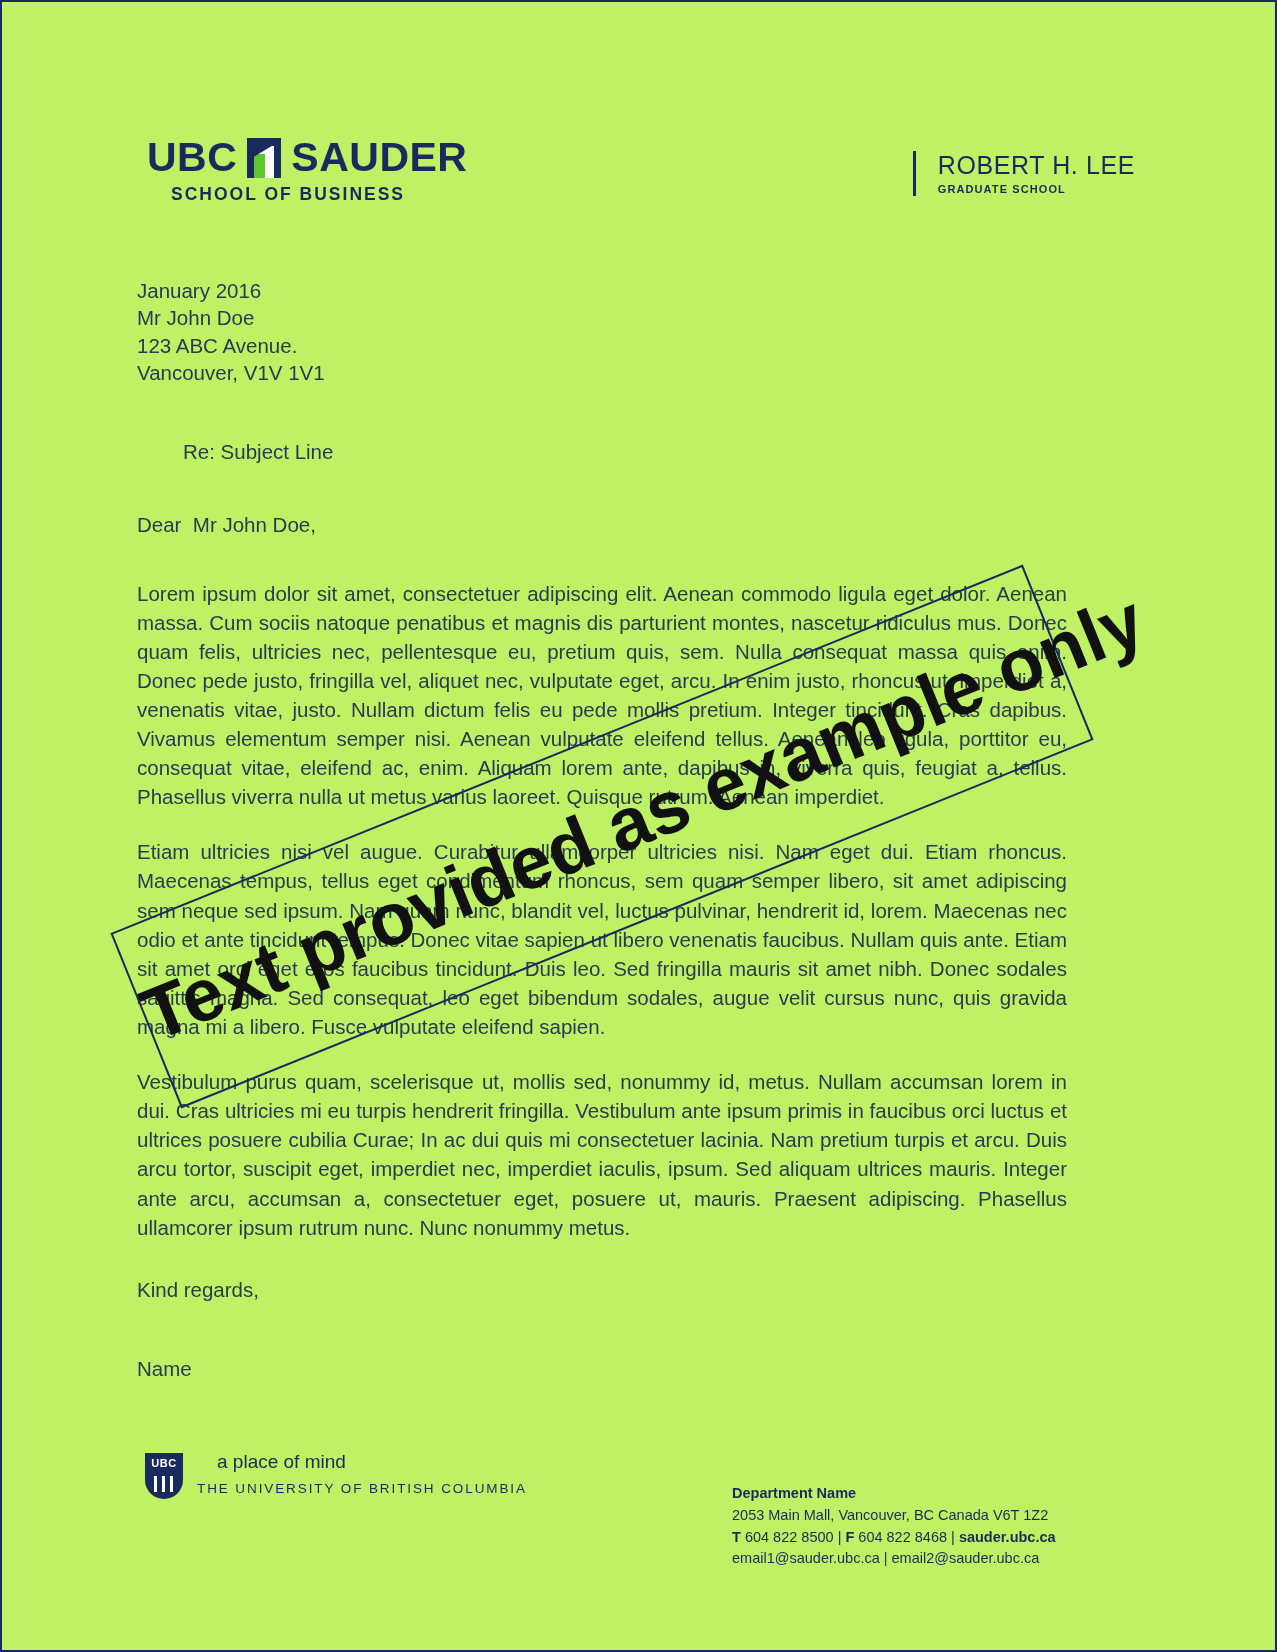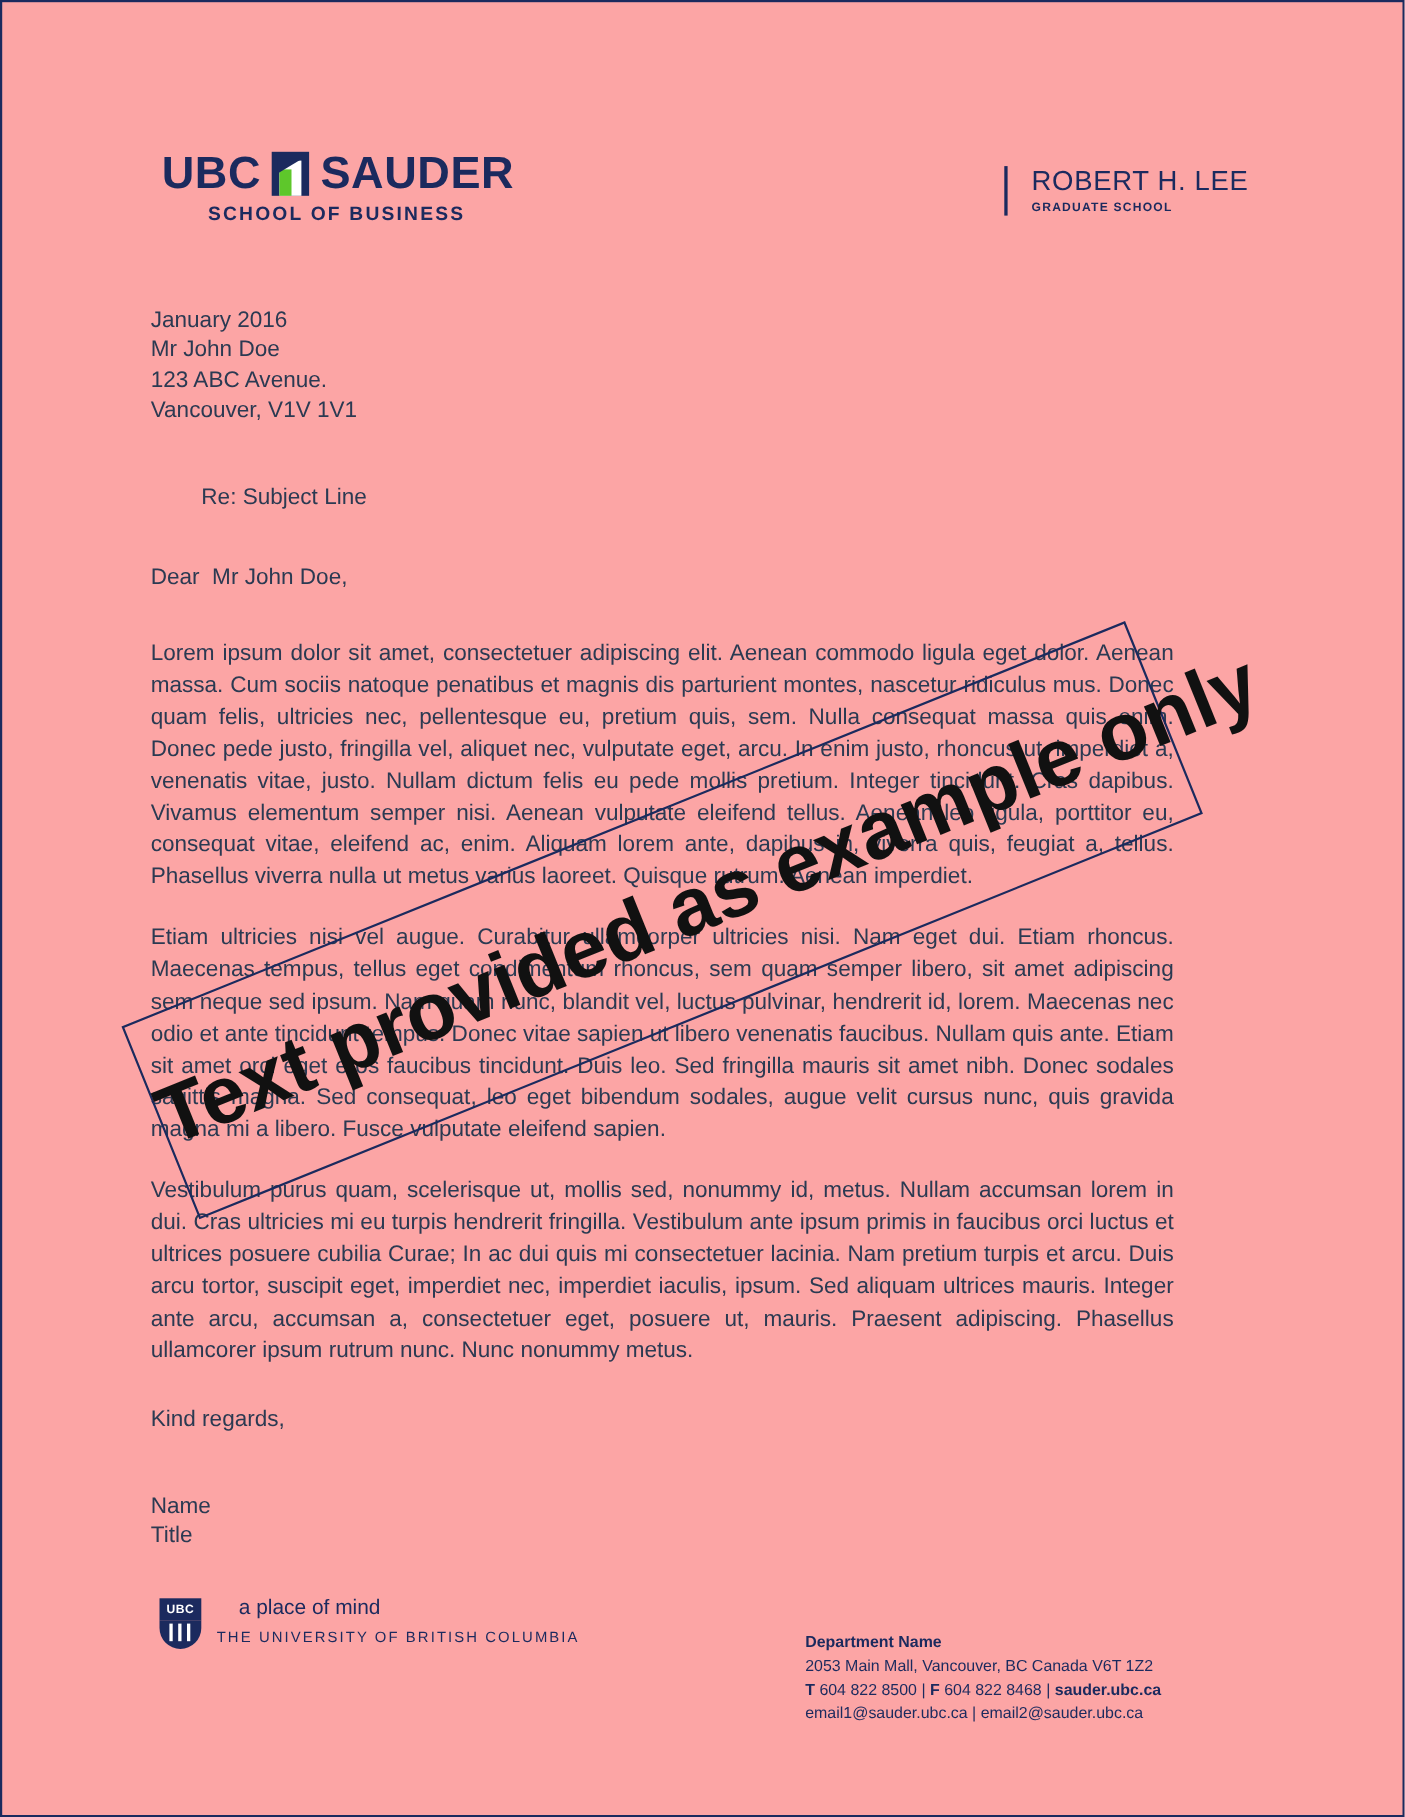--- a/index.html
+++ b/index.html
@@ -10,21 +10,21 @@
   body {
     width: 1277px;
     height: 1652px;
     font-family: "Liberation Sans", sans-serif;
     overflow: hidden;
   }
   .page {
     position: relative;
     width: 1277px;
     height: 1652px;
-    background: #fca5a5;
+    background: #bef264;
     box-sizing: border-box;
     border: 2px solid #1b2a5e;
     overflow: hidden;
   }
 
   
   .header {
     position: absolute;
     top: 135px;
     left: 0;
@@ -76,21 +76,21 @@
   }
   .logo-mark .diag {
     position: absolute;
     left: 5px; top: 6px;
     width: 0; height: 0;
     border-left: 23px solid #1b2a5e;
     border-bottom: 14px solid transparent;
   }
   .logo-sub {
     margin-top: 6px;
-    margin-left: 42px;
+    margin-left: 24px;
     font-size: 17.5px;
     font-weight: bold;
     letter-spacing: 2.0px;
     color: #1b2a5e;
   }
   .rhl-logo {
     position: absolute;
     right: 140px;
     top: 14px;
     padding-left: 22px;
@@ -298,21 +298,20 @@
     <p class="para">Etiam ultricies nisi vel augue. Curabitur ullamcorper ultricies nisi. Nam eget dui. Etiam rhoncus. Maecenas tempus, tellus eget condimentum rhoncus, sem quam semper libero, sit amet adipiscing sem neque sed ipsum. Nam quam nunc, blandit vel, luctus pulvinar, hendrerit id, lorem. Maecenas nec odio et ante tincidunt tempus. Donec vitae sapien ut libero venenatis faucibus. Nullam quis ante. Etiam sit amet orci eget eros faucibus tincidunt. Duis leo. Sed fringilla mauris sit amet nibh. Donec sodales sagittis magna. Sed consequat, leo eget bibendum sodales, augue velit cursus nunc, quis gravida magna mi a libero. Fusce vulputate eleifend sapien.</p>
     <p class="para">Vestibulum purus quam, scelerisque ut, mollis sed, nonummy id, metus. Nullam accumsan lorem in dui. Cras ultricies mi eu turpis hendrerit fringilla. Vestibulum ante ipsum primis in faucibus orci luctus et ultrices posuere cubilia Curae; In ac dui quis mi consectetuer lacinia. Nam pretium turpis et arcu. Duis arcu tortor, suscipit eget, imperdiet nec, imperdiet iaculis, ipsum. Sed aliquam ultrices mauris. Integer ante arcu, accumsan a, consectetuer eget, posuere ut, mauris. Praesent adipiscing. Phasellus ullamcorer ipsum rutrum nunc. Nunc nonummy metus.</p>
 
     <div style="height:16px"></div>
 
     <div class="signoff">Kind regards,</div>
 
     <div style="height:52px"></div>
 
     <div class="sig-name">Name</div>
-    <div>Title</div>
 
   </div>
 
   <div class="watermark">
     <div class="wm-box"></div>
     <div class="wm-text">Text provided as example only</div>
   </div>
 
   <div class="footer">
 

